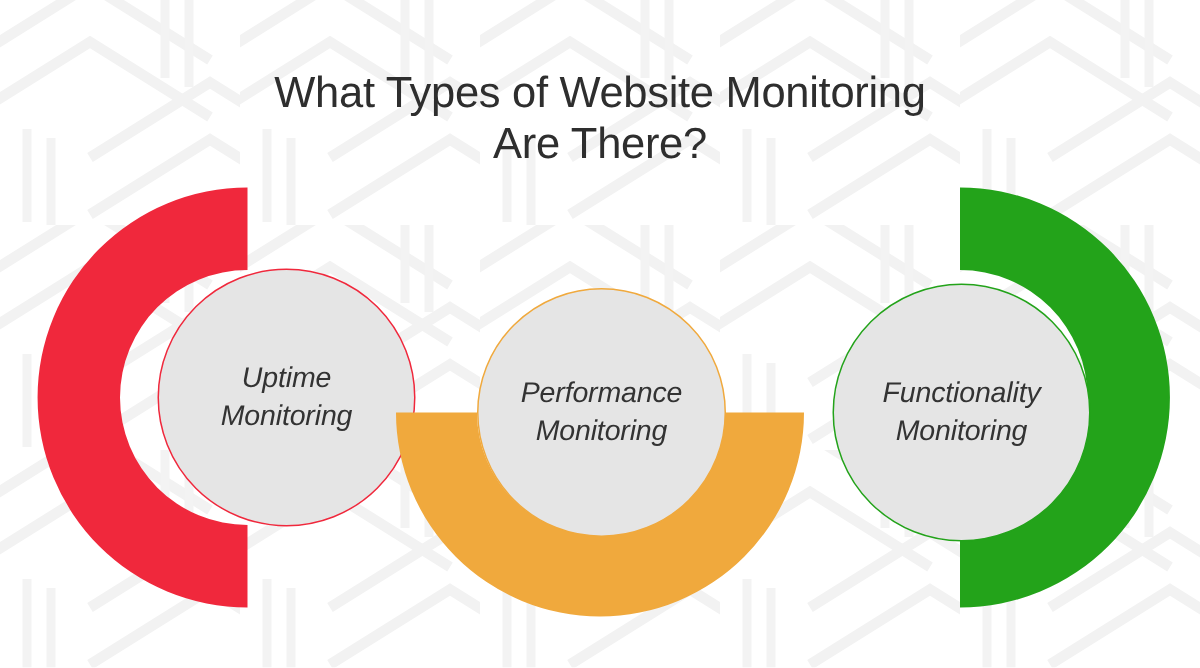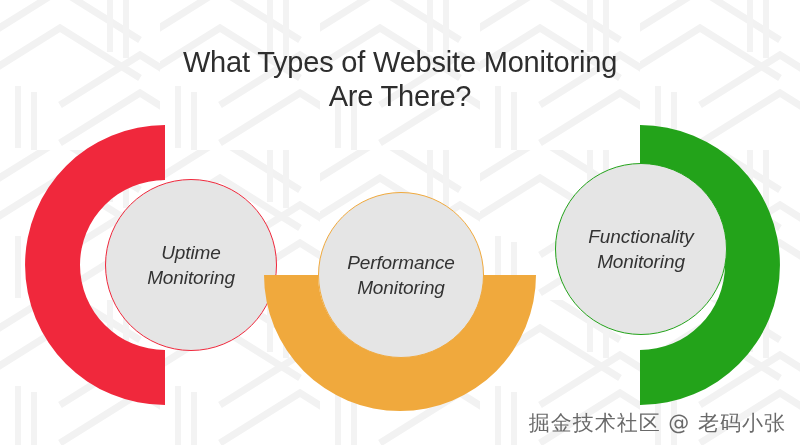--- a/index.html
+++ b/index.html
@@ -90,21 +90,21 @@
   
   #group-performance  { left: 264px; top: 136px; width: 272px; height: 276px; }
   #group-performance .inner-disc {
     left: 54px; top: 56px; width: 166px; height: 166px;
     border: 1.4px solid #f0a93d;
   }
 
   
   #group-functionality { left: 500px; top: 124px; width: 280px; height: 282px; }
   #group-functionality .inner-disc {
-    left: 55px; top: 39px; width: 172px; height: 172px;
+    left: 55px; top: 65px; width: 172px; height: 172px;
     border: 1.4px solid #23a31a;
   }
 
   
   .watermark {
     position: absolute;
     right: 14px;
     bottom: 8px;
     font-size: 21px;
     line-height: 28px;
@@ -182,15 +182,14 @@
                L 140 226
                A 85 85 0 0 0 140 56
                Z" fill="#23a31a"></path>
     </svg>
     <div class="inner-disc">
       <div class="disc-label">Functionality
 Monitoring</div>
     </div>
   </div>
 
-  <div class="watermark">掘金技术社区 @ 老码小张</div>
 
 </div>
 
 </body></html>

